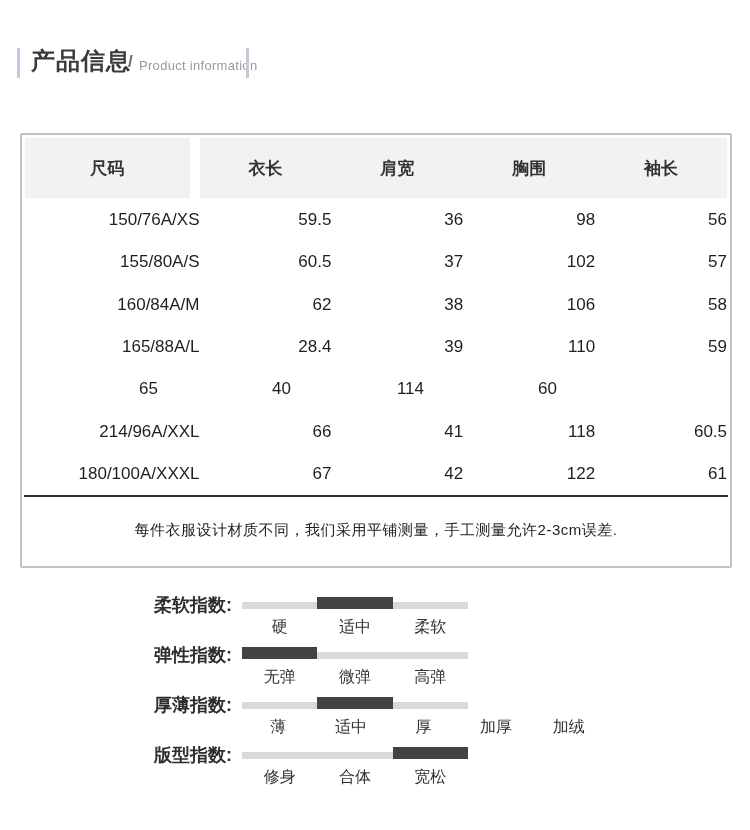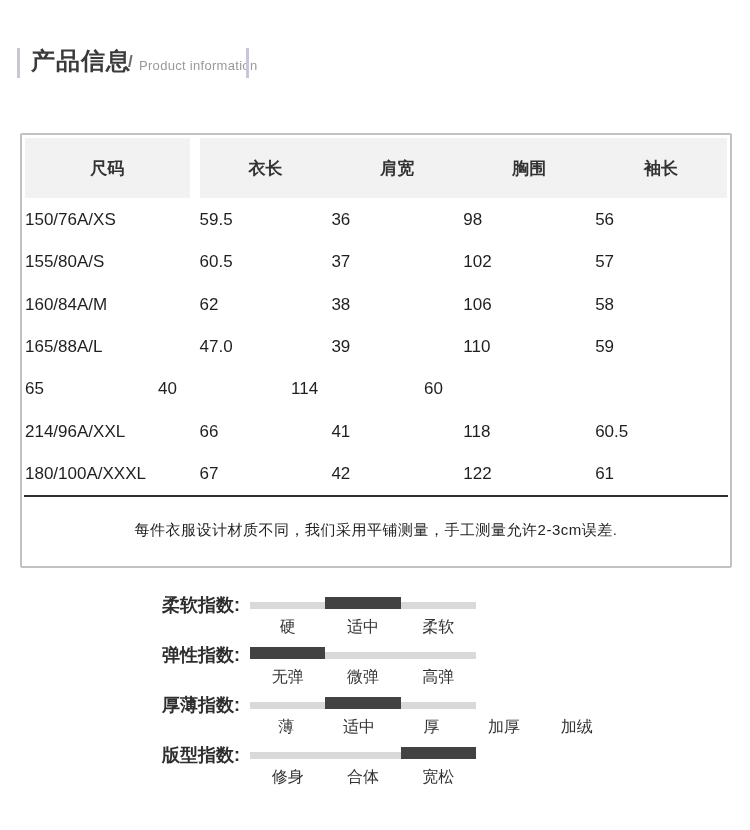--- a/index.html
+++ b/index.html
@@ -18,30 +18,30 @@
   
   .size-table{position:absolute;left:20px;top:133px;width:708px;height:431px;
               border:2px solid #c2c2c2;border-radius:2px;background:#fff;}
   .thead{display:flex;margin:3px 3px 0 3px;height:60px;}
   .th{background:#f2f2f2;display:flex;align-items:center;justify-content:center;
       font-size:17px;font-weight:bold;color:#333;}
   .th.c1{width:166px;margin-right:10px;}
   .th.cn{width:133px;}
   .tbody{position:absolute;left:0;top:64px;width:702px;margin:0 3px;}
   .tr{display:flex;height:42.3px;align-items:center;}
-  .td{text-align:left;font-size:17px;color:#1f1f1f;}
+  .td{text-align:right;font-size:17px;color:#1f1f1f;}
   .td.c1{width:176px;}
   .td.cn{width:133px;}
   .note-divider{position:absolute;left:2px;right:2px;top:360px;height:2px;background:#2e2e2e;}
   .note-row{position:absolute;left:0;top:362px;width:100%;height:67px;
             display:flex;align-items:center;justify-content:center;
             font-size:15px;color:#1f1f1f;letter-spacing:.5px;}
 
   
-  .index-row{position:absolute;left:8px;width:726px;height:50px;}
+  .index-row{position:absolute;left:0;width:726px;height:50px;}
   .idx-label{position:absolute;left:0;top:3px;width:232px;text-align:right;
              font-size:18px;font-weight:bold;color:#2e2e2e;}
   .idx-bar{position:absolute;left:242px;top:7px;width:226px;height:12px;
            display:flex;align-items:flex-end;}
   .seg{width:75.33px;height:7px;background:#d9d9d9;}
   .seg.active{height:12px;background:#424242;}
   .idx-options{position:absolute;left:242px;top:27px;display:flex;}
   .opt{width:75.33px;text-align:center;font-size:16px;color:#333;}
   .idx-options.five .opt{width:72.6px;}
 </style>
@@ -81,21 +81,21 @@
       </div>
       <div class="tr">
         <div class="td c1">160/84A/M</div>
         <div class="td cn">62</div>
         <div class="td cn">38</div>
         <div class="td cn">106</div>
         <div class="td cn">58</div>
       </div>
       <div class="tr">
         <div class="td c1">165/88A/L</div>
-        <div class="td cn">47.0</div>
+        <div class="td cn">28.4</div>
         <div class="td cn">39</div>
         <div class="td cn">110</div>
         <div class="td cn">59</div>
       </div>
       <div class="tr">
         <div class="td cn">65</div>
         <div class="td cn">40</div>
         <div class="td cn">114</div>
         <div class="td cn">60</div>
       </div>

